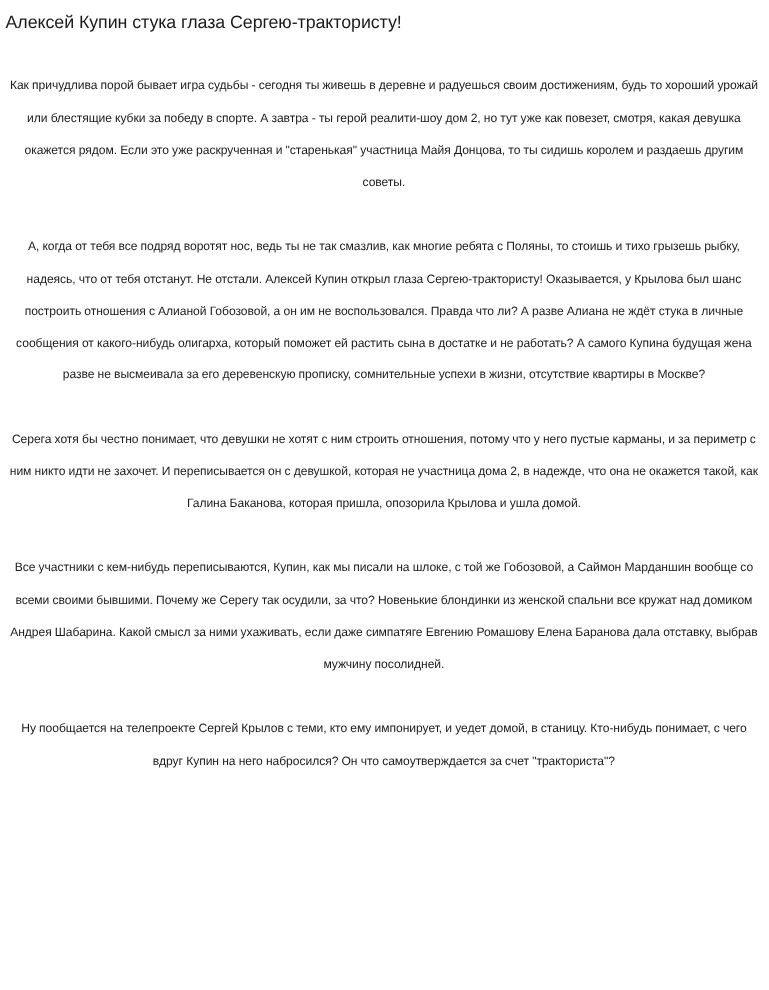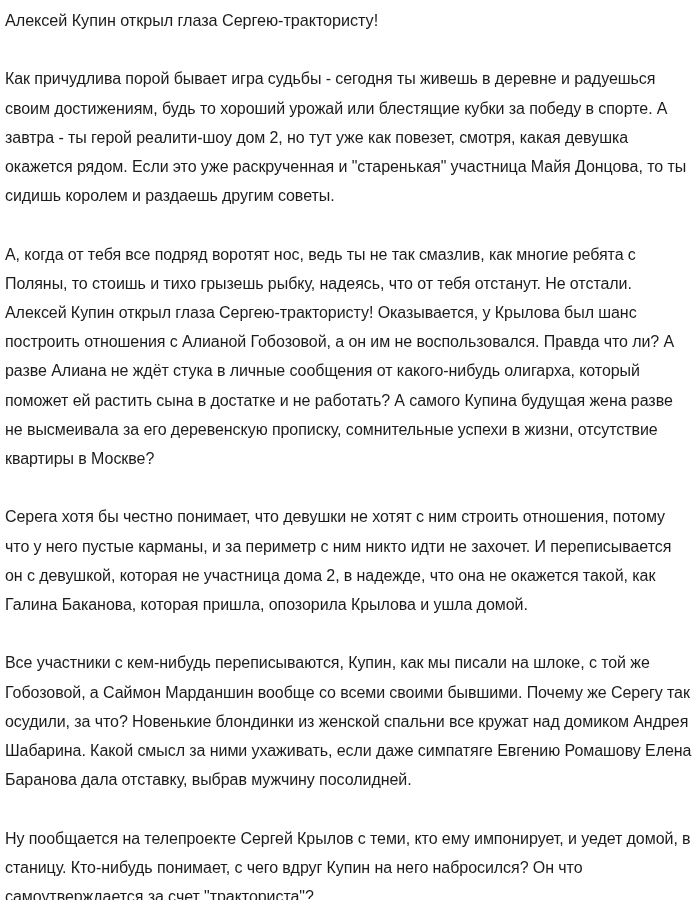--- a/index.html
+++ b/index.html
@@ -27,35 +27,35 @@
     font-weight: 400;
     margin: 0;
     letter-spacing: -0.05px;
     white-space: nowrap;
   }
   .spacer {
     height: 29.2px;
   }
   .para {
     color: #1b1b1b;
-    font-size: 16px;
+    font-size: 11px;
     line-height: 29.2px;
     font-weight: 400;
     margin: 0;
     letter-spacing: -0.05px;
-    text-align: left;
+    text-align: center;
     word-spacing: -0.1px;
   }
 </style>
 </head>
 <body>
 
 <div class="article">
 
-  <h1 class="article-title">Алексей Купин открыл глаза Сергею-трактористу!</h1>
+  <h1 class="article-title">Алексей Купин стука глаза Сергею-трактористу!</h1>
 
   <div class="spacer"></div>
 
   <p class="para">Как причудлива порой бывает игра судьбы - сегодня ты живешь в деревне и радуешься своим достижениям, будь то хороший урожай или блестящие кубки за победу в спорте. А завтра - ты герой реалити-шоу дом 2, но тут уже как повезет, смотря, какая девушка окажется рядом. Если это уже раскрученная и "старенькая" участница Майя Донцова, то ты сидишь королем и раздаешь другим советы.</p>
 
   <div class="spacer"></div>
 
   <p class="para">А, когда от тебя все подряд воротят нос, ведь ты не так смазлив, как многие ребята с Поляны, то стоишь и тихо грызешь рыбку, надеясь, что от тебя отстанут. Не отстали. Алексей Купин открыл глаза Сергею-трактористу! Оказывается, у Крылова был шанс построить отношения с Алианой Гобозовой, а он им не воспользовался. Правда что ли? А разве Алиана не ждёт стука в личные сообщения от какого-нибудь олигарха, который поможет ей растить сына в достатке и не работать? А самого Купина будущая жена разве не высмеивала за его деревенскую прописку, сомнительные успехи в жизни, отсутствие квартиры в Москве?</p>
 
   <div class="spacer"></div>

